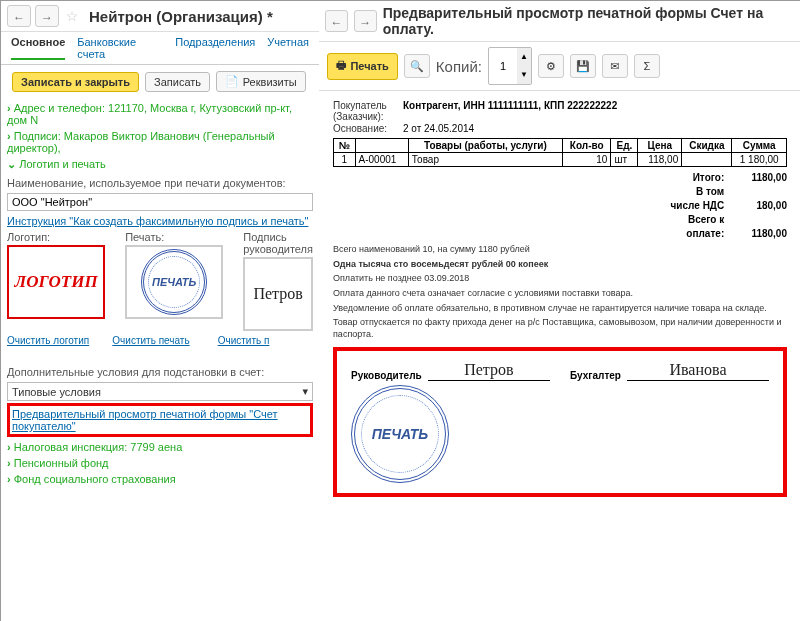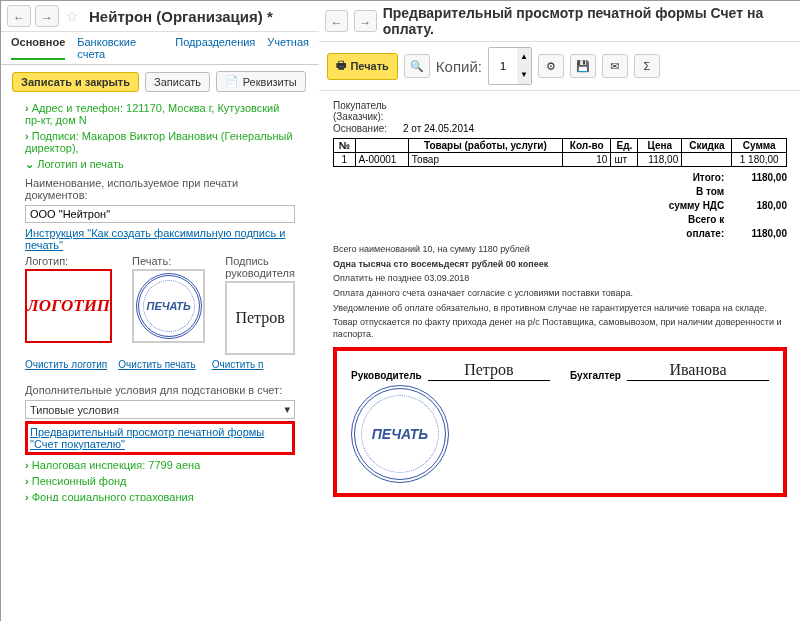--- a/index.html
+++ b/index.html
@@ -9,21 +9,21 @@
 .nav-arrows{padding:4px 6px;border-bottom:1px solid #ddd;display:flex;align-items:center;gap:4px}
 .nav-btn{width:22px;height:20px;border:1px solid #ccc;background:#f7f7f7;border-radius:3px;display:flex;align-items:center;justify-content:center;font-size:12px;color:#666}
 .star{width:18px;height:18px;display:inline-flex;align-items:center;justify-content:center;color:#ccc;font-size:14px}
 .title{font-size:15px;font-weight:bold;margin-left:4px}
 .tabs{display:flex;gap:12px;padding:4px 10px;border-bottom:1px solid #ccc;font-size:11px}
 .tab{color:#0066aa;cursor:pointer}
 .tab.active{color:#333;font-weight:bold;border-bottom:2px solid #22aa22}
 .toolbar{display:flex;gap:6px;padding:6px 11px;align-items:center}
 .btn{border:1px solid #bbb;background:#f7f7f7;border-radius:3px;padding:3px 8px;font-size:11px;display:inline-flex;align-items:center;gap:4px}
 .btn.primary{background:#ffe259;border-color:#d6b000;font-weight:bold}
-.section{padding:2px 24px}
+.section{padding:2px 6px}
 .expander{color:#22aa22;font-size:11px;padding:2px 0;cursor:pointer}
 .expander::before{content:"› ";color:#22aa22;font-weight:bold}
 .expander.open::before{content:"⌄ "}
 .label{color:#555;font-size:11px;margin:4px 0}
 input.txt{width:100%;border:1px solid #bbb;padding:2px 4px;font-size:11px;box-sizing:border-box}
 .link{color:#0066aa;text-decoration:underline;cursor:pointer;font-size:11px}
 .boxes{display:flex;gap:20px;margin-top:4px}
 .box-col{flex:1}
 .box-title{font-size:11px;color:#555;margin-bottom:2px}
 .img-box{border:2px solid #d00;height:70px;display:flex;align-items:center;justify-content:center;font-size:11px;overflow:hidden}
@@ -115,21 +115,21 @@
               <span class="sig">Петров</span>
             </div>
         </div>
       </div>
       <div class="clear-row">
         <span class="link">Очистить логотип</span>
         <span class="link">Очистить печать</span>
         <span class="link">Очистить п</span>
       </div>
 
-      <div class="label" style="margin-top:14px">Дополнительные условия для подстановки в счет:</div>
+      <div class="label" style="margin-top:20px">Дополнительные условия для подстановки в счет:</div>
       <div class="select">
           <span>Типовые условия</span>
           <span>▾</span>
         </div>
 
       <div class="redframe">
         <span class="link">Предварительный просмотр печатной формы "Счет покупателю"</span>
       </div>
 
       <div class="expander">Налоговая инспекция: 7799 аена</div>
@@ -157,20 +157,21 @@
       </div>
       <div class="icon-btn">⚙</div>
       <div class="icon-btn">💾</div>
       <div class="icon-btn">✉</div>
       <div class="icon-btn">Σ</div>
     </div>
 
     <div class="doc">
       <div class="doc-row">
           <div class="doc-lbl">Покупатель (Заказчик):</div>
+          <div class="doc-val">Контрагент, ИНН 1111111111, КПП 222222222</div>
         </div>
       <div class="doc-row">
           <div class="doc-lbl">Основание:</div>
           <div>2 от 24.05.2014</div>
         </div>
 
       <table class="tbl">
         <tbody>
             <tr>
           <th>№</th>
@@ -190,21 +191,21 @@
               <td style="text-align:left">шт</td>
               <td style="text-align:right">118,00</td>
           <td></td>
               <td style="">1 180,00</td>
         </tr>
       </tbody>
         </table>
 
       <div class="totals">
         <div><span>Итого:</span> <span>1180,00</span></div>
-        <div><span>В том сумму НДС</span> <span>180,00</span></div>
+        <div><span>В том числе НДС</span> <span>180,00</span></div>
         <div><span>Всего к оплате:</span> <span>1180,00</span></div>
       </div>
 
       <div class="fine">Всего наименований 10, на сумму 1180 рублей</div>
       <div class="fine bold">Одна тысяча сто восемьдесят рублей 00 копеек</div>
       <div class="fine">Оплатить не позднее 03.09.2018</div>
       <div class="fine">Оплата данного счета означает согласие с условиями поставки товара.</div>
       <div class="fine">Уведомление об оплате обязательно, в противном случае не гарантируется наличие товара на складе.</div>
       <div class="fine">Товар отпускается по факту прихода денег на р/с Поставщика, самовывозом, при наличии доверенности и паспорта.</div>
 

